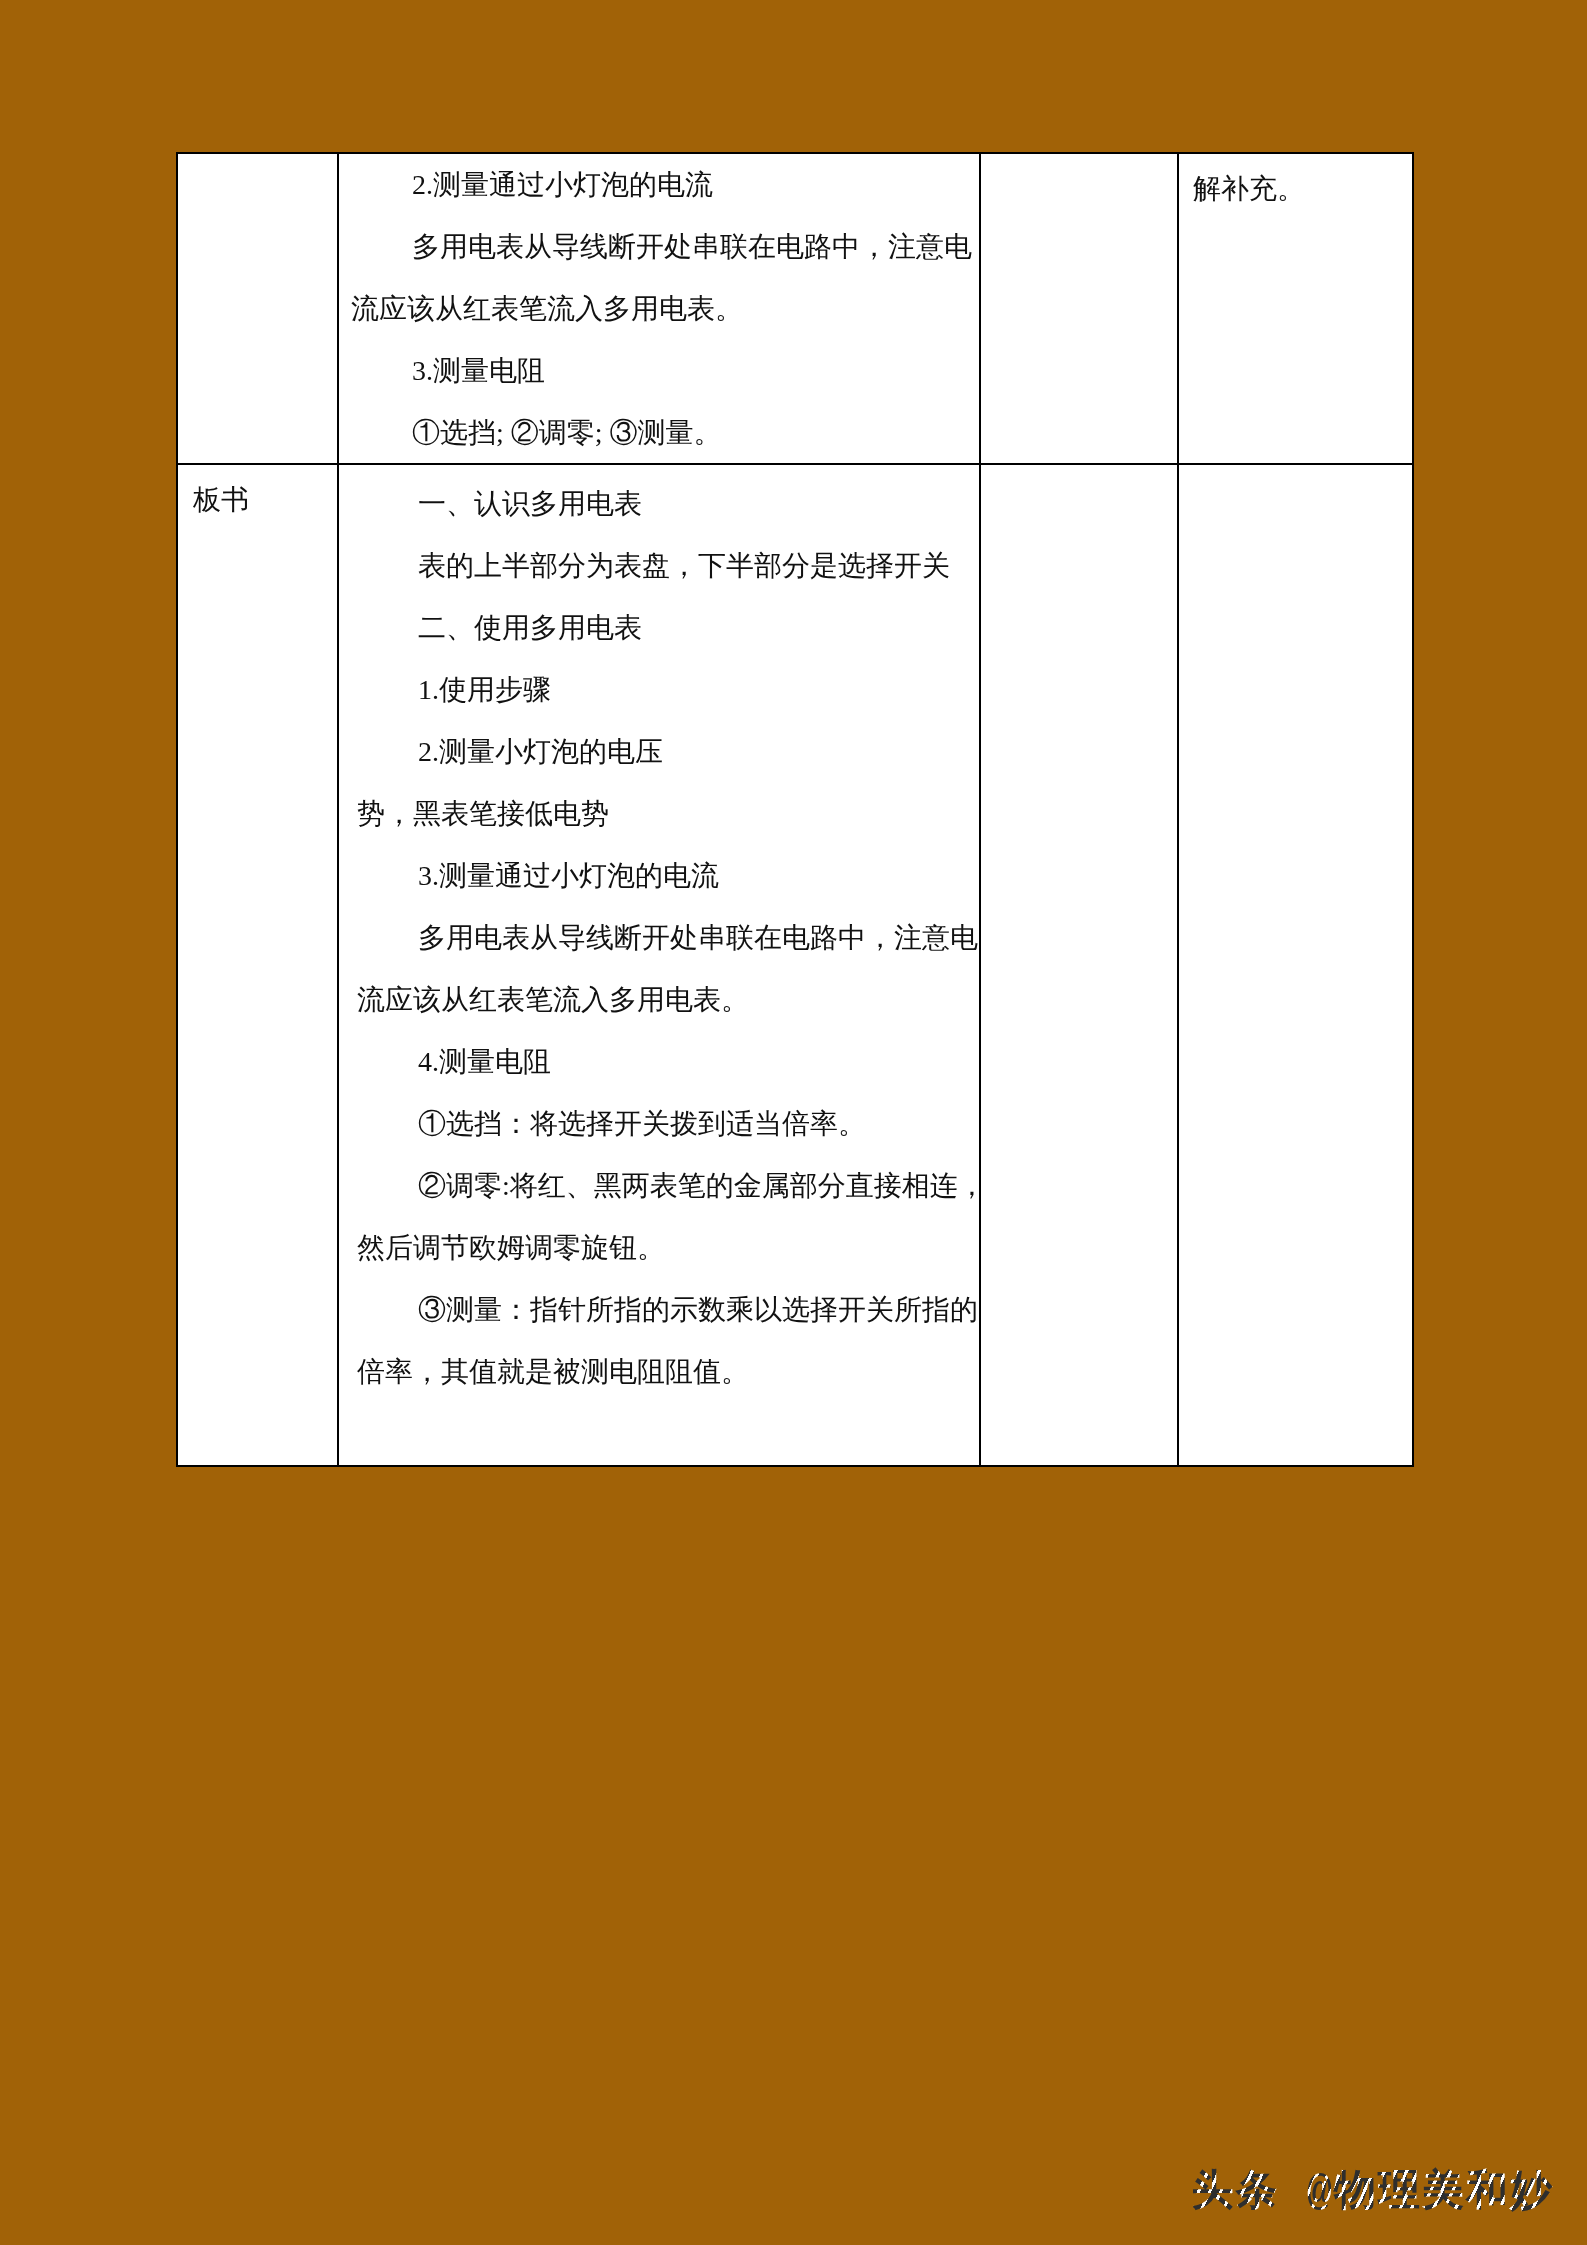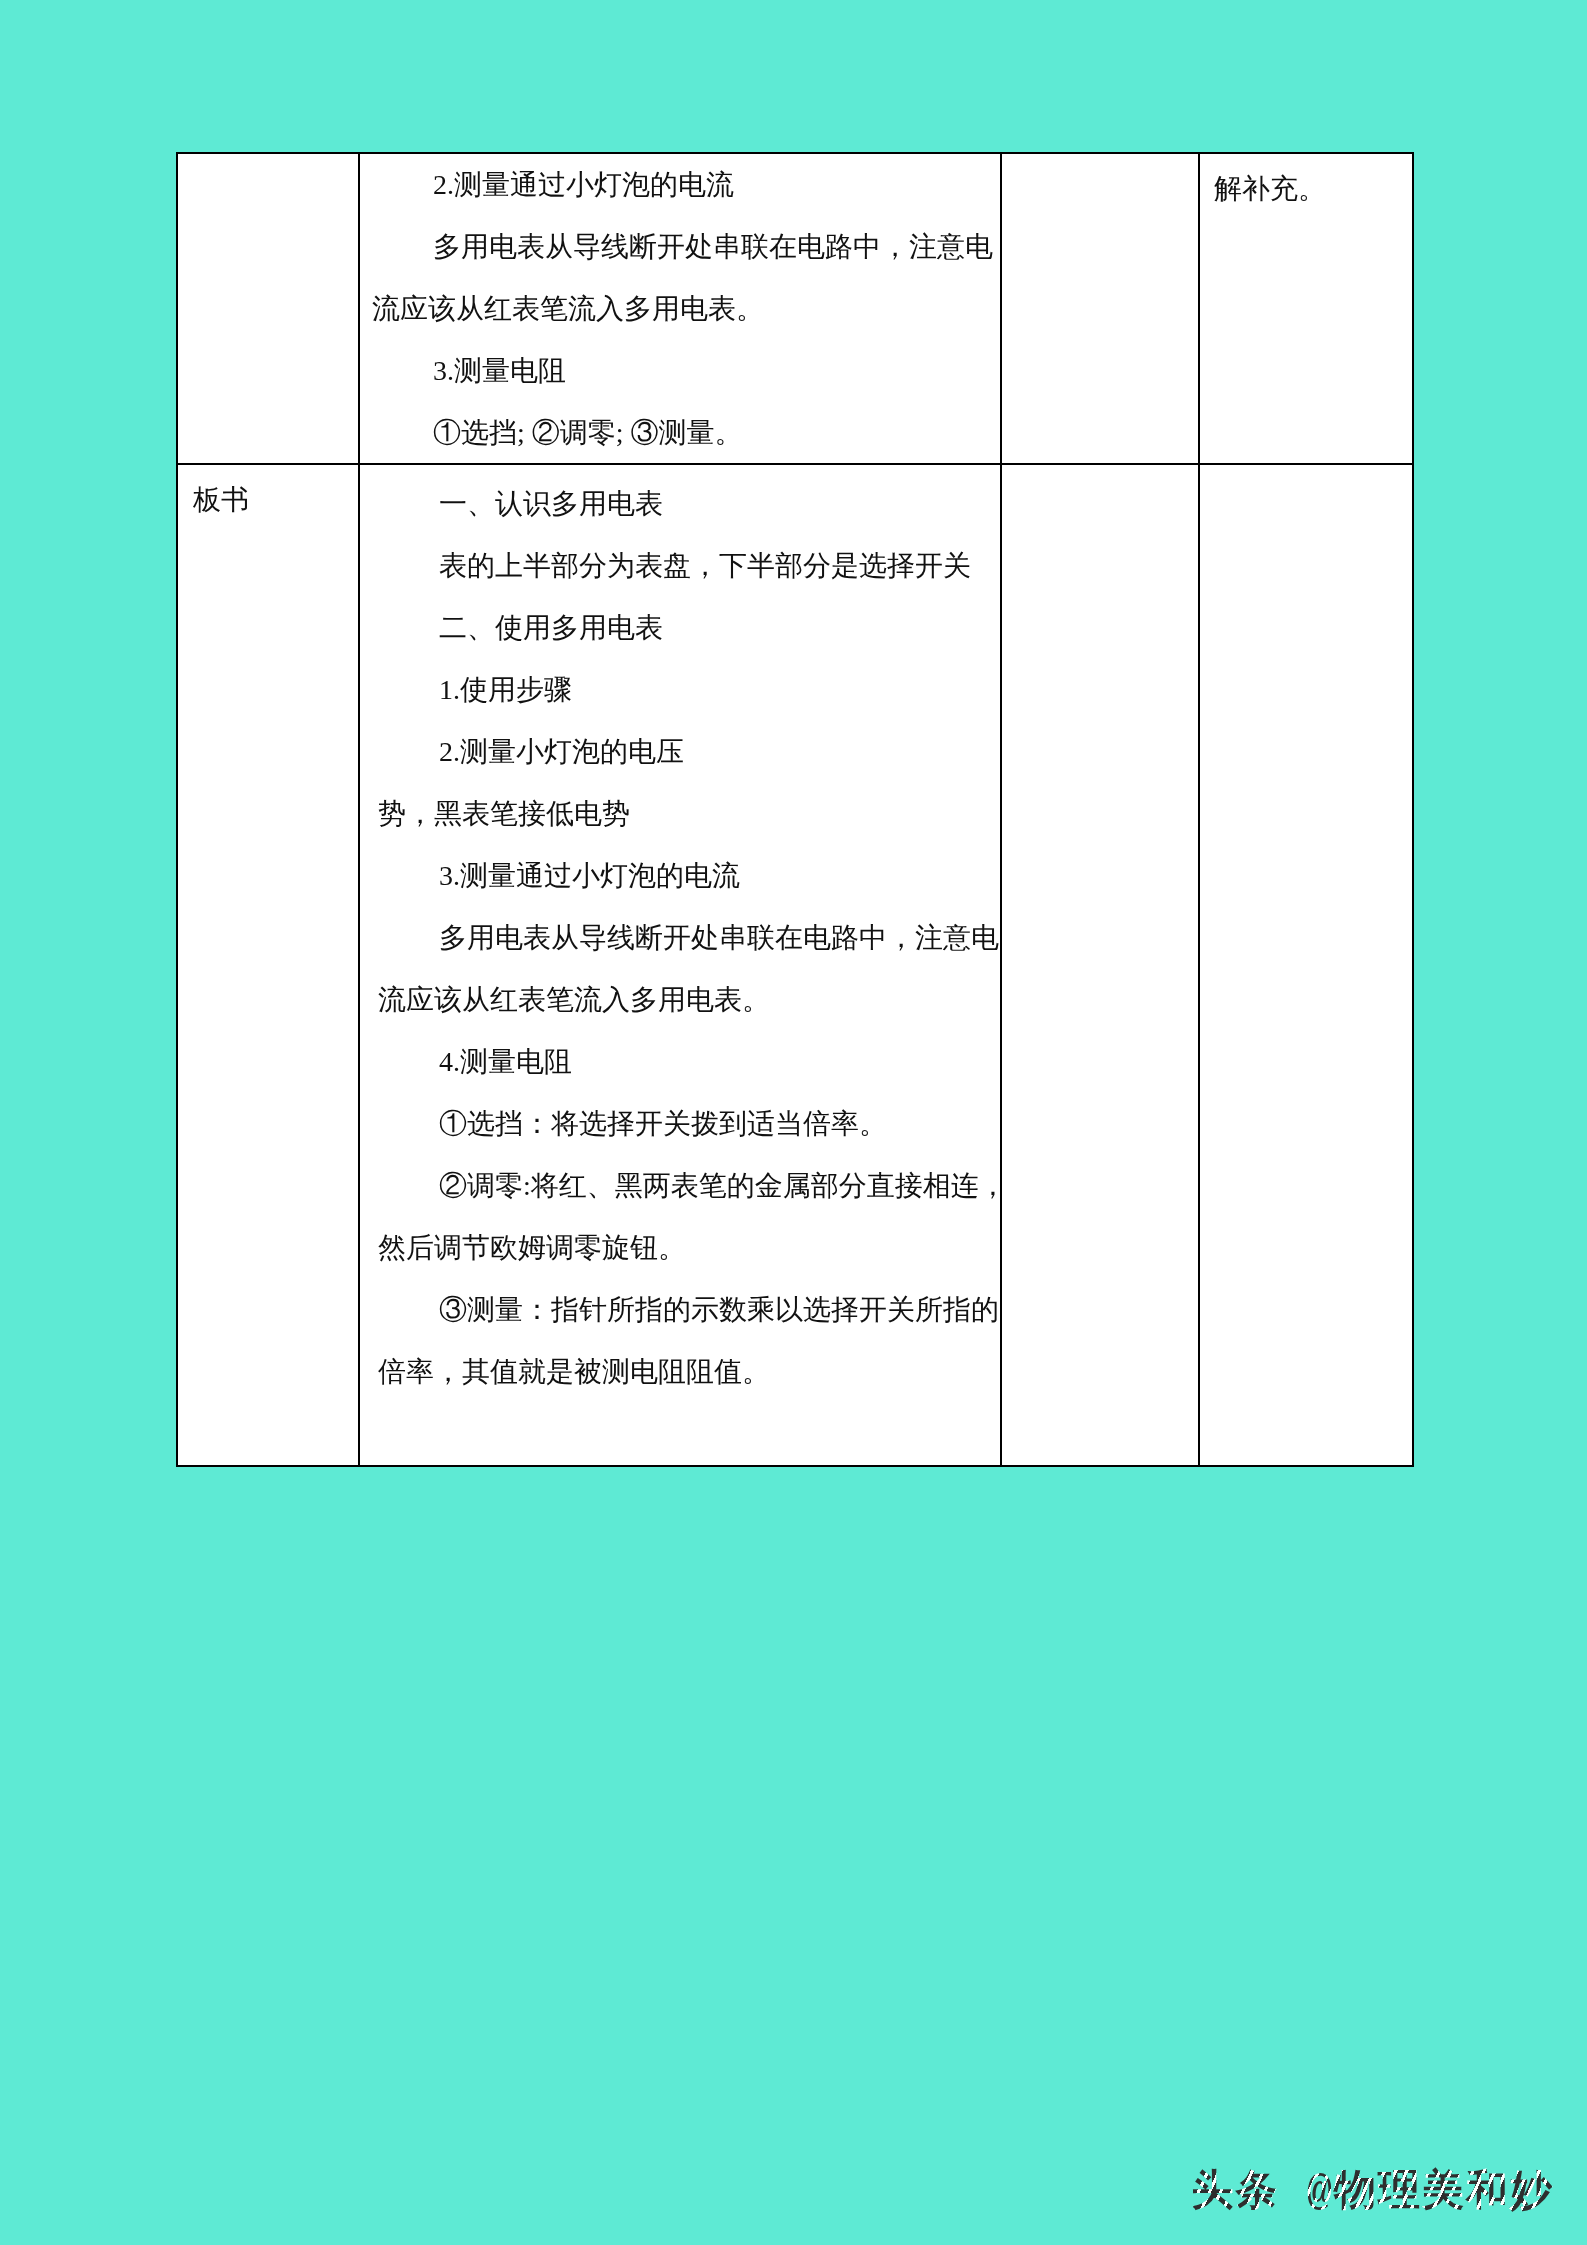--- a/index.html
+++ b/index.html
@@ -1,20 +1,20 @@
 <!DOCTYPE html>
 <html><head>
 <meta charset="utf-8">
 <style>
   html,body{margin:0;padding:0;background:#fff;}
   .page{
     position:relative;
     width:1587px;
     height:2245px;
-    background:#5eead4;
+    background:#a16207;
     overflow:hidden;
     font-family:"Liberation Serif","DejaVu Serif",serif;
     color:#111111;
   }
   .tbl{
     position:absolute;
     left:176px;
     top:152px;
     width:1238px;
     height:1315px;
@@ -22,21 +22,21 @@
     box-sizing:border-box;
     display:flex;
     flex-direction:column;
     background:#fff;
   }
   .row{display:flex;box-sizing:border-box;}
   .row-1{height:309px;}
   .row-2{height:1002px;border-top:2px solid #000;}
   .cell{box-sizing:border-box;overflow:visible;}
   .cell + .cell{border-left:2px solid #000;}
-  .c1{width:180px;padding:4px 0 0 15px;}
+  .c1{width:159px;padding:4px 0 0 15px;}
   .c2{width:642px;padding:0 0 0 12px;}
   .c3{width:198px;}
   .c4{flex:1;padding:4px 0 15px 14px;}
   .row-2 .c2{padding-top:8px;padding-left:18px;}
   .line{
     font-size:28px;
     line-height:62px;
     white-space:nowrap;
     color:#111111;
   }

